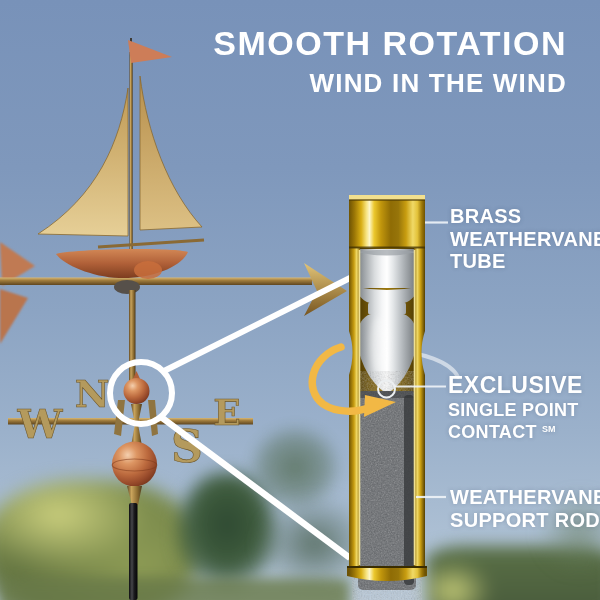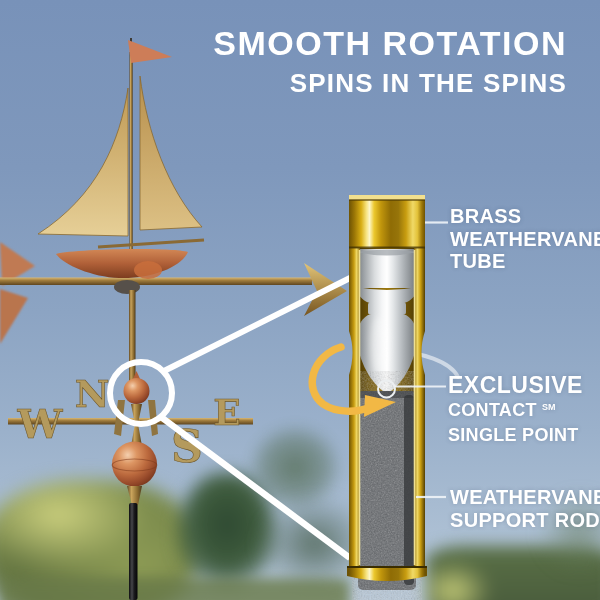--- a/index.html
+++ b/index.html
@@ -231,35 +231,35 @@
     </g>
 
     <circle cx="386.5" cy="389" r="8.5" fill="none" stroke="#eceff1" stroke-width="2"></circle>
     <line x1="425" y1="222.5" x2="448" y2="222.5" stroke="rgba(240,244,247,.9)" stroke-width="2.2"></line>
     <line x1="395" y1="386.5" x2="446" y2="386.5" stroke="rgba(240,244,247,.9)" stroke-width="2.2"></line>
     <line x1="416" y1="497" x2="446" y2="497" stroke="rgba(240,244,247,.9)" stroke-width="2.2"></line>
   </svg>
 
   <div class="title">
     <div class="h1">SMOOTH ROTATION</div>
-    <div class="h2">SPINS IN THE SPINS</div>
+    <div class="h2">WIND IN THE WIND</div>
   </div>
 
   <div class="label label-tube">
     <div>BRASS</div>
     <div>WEATHERVANE</div>
     <div>TUBE</div>
   </div>
 
   <div class="label label-contact">
     <div class="lc1">EXCLUSIVE</div>
+    <div class="lc2">SINGLE POINT</div>
     <div class="lc2">
       <span>CONTACT</span>
       <span class="sm">SM</span>
     </div>
-    <div class="lc2">SINGLE POINT</div>
   </div>
 
   <div class="label label-rod">
     <div>WEATHERVANE</div>
     <div>SUPPORT ROD</div>
   </div>
 </div>
 
 </body></html>

